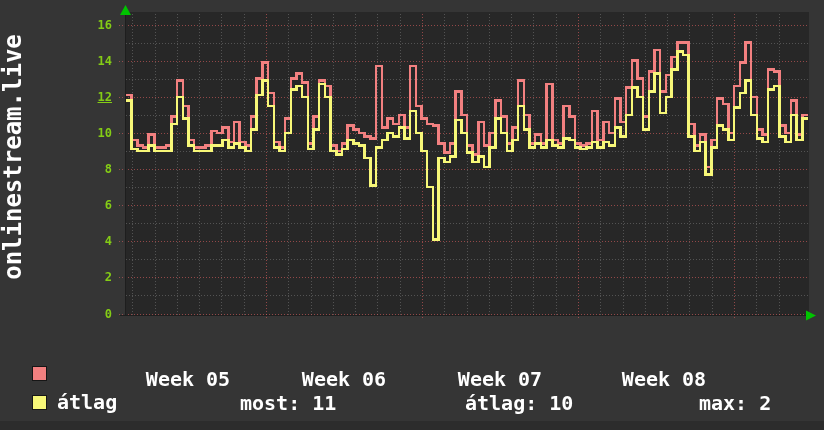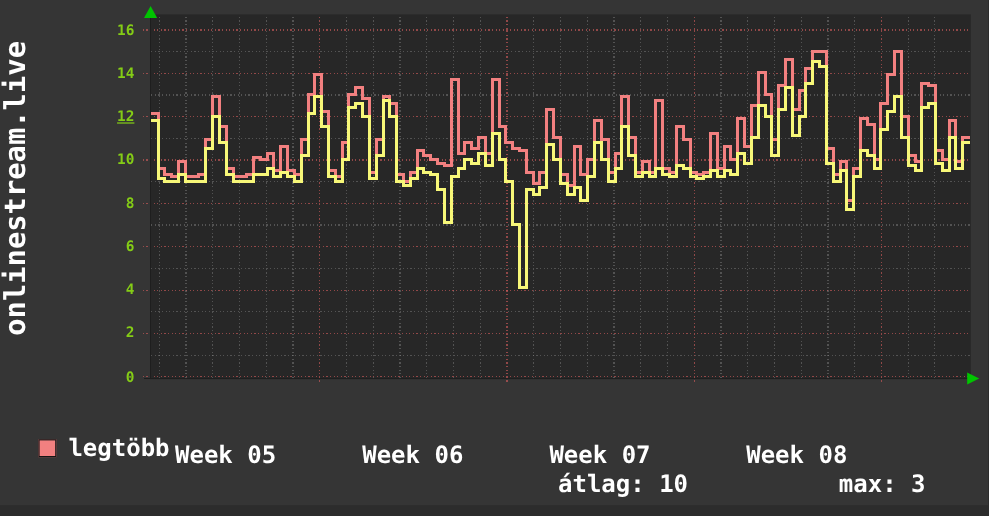--- a/index.html
+++ b/index.html
@@ -110,20 +110,24 @@
     </div>
   <div id="xticks">
       <div class="xtick" style="left: 108px;">Week 05</div>
       <div class="xtick" style="left: 264px;">Week 06</div>
       <div class="xtick" style="left: 420px;">Week 07</div>
       <div class="xtick" style="left: 584px;">Week 08</div>
     </div>
 
   <div class="legend-item" style="top:362px">
     <span class="swatch" style="background: rgb(242, 128, 128);"></span>
-    <span>legtöbb</span>
+  </div>
+  <div class="legend-item" style="top:391px">
+    <span class="swatch" style="background: rgb(247, 247, 120);"></span>
+    <span>átlag</span>
   </div>
 
+  <div class="stat" style="left:240px">most: 11</div>
   <div class="stat" style="left:465px">átlag: 10</div>
-  <div class="stat" style="left:699px">max: 3</div>
+  <div class="stat" style="left:699px">max: 2</div>
 
   <div class="strip"></div>
 </div>
 
 </body></html>

